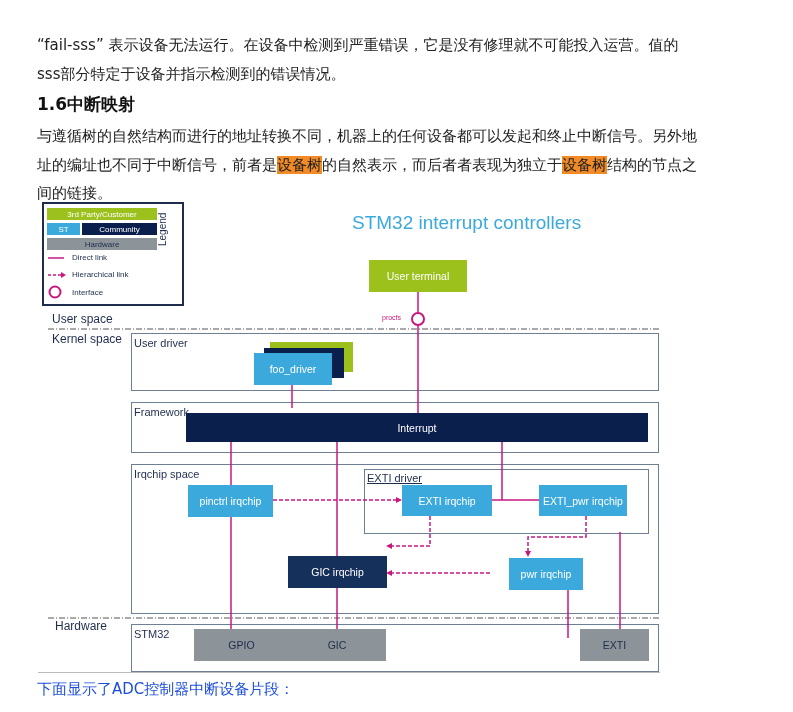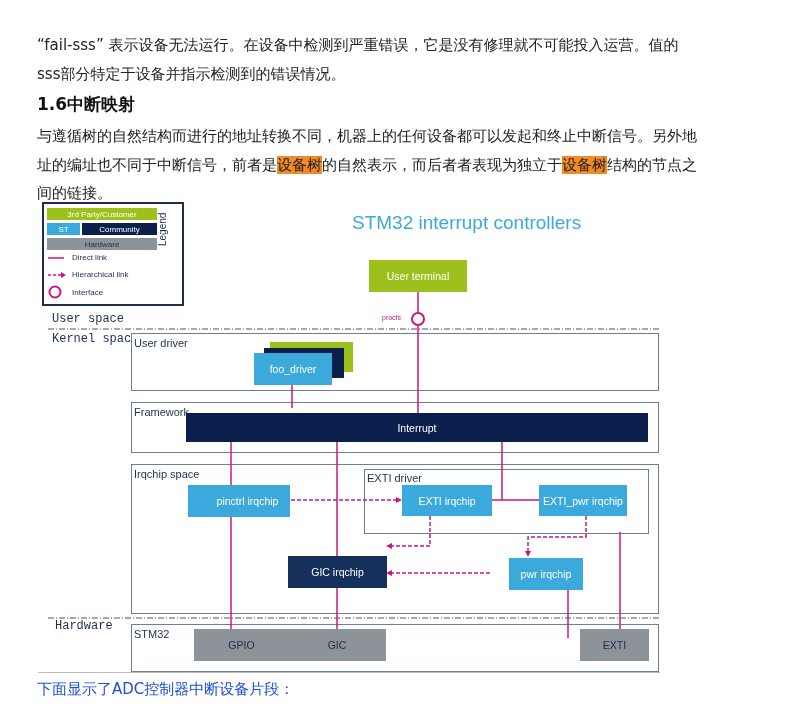--- a/index.html
+++ b/index.html
@@ -5,21 +5,21 @@
   html, body { margin:0; padding:0; background:#ffffff; }
   body { width:793px; height:712px; position:relative; overflow:hidden;
          font-family:"DejaVu Sans", "Liberation Sans", sans-serif; color:#222; }
   .p { position:absolute; left:37px; font-size:15px; line-height:29px; color:#222; white-space:nowrap; }
   .hl { background:#f28a26; }
   .h { position:absolute; left:37px; top:93px; font-size:17px; font-weight:bold; color:#111; }
   .diagram { position:absolute; left:38px; top:202px; width:622px; height:470px; }
   .abs { position:absolute; }
   .d-font { font-family:"Liberation Sans", sans-serif; }
   .lbl { font-family:"Liberation Sans", sans-serif; font-size:11px; color:#1f2d4d; position:absolute; }
-  .space-lbl { font-family:Liberation Mono, monospace; font-size:12px; color:#1f2d4d; position:absolute; }
+  .space-lbl { font-family:Liberation Sans, sans-serif; font-size:12px; color:#1f2d4d; position:absolute; }
   .frame { position:absolute; border:1px solid #6f7f93; background:#fff; }
   .box { position:absolute; display:flex; align-items:center; justify-content:center;
          font-family:"Liberation Sans", sans-serif; font-size:10.5px; color:#fff; }
   .lb { background:#3ba9dc; }
   .db { background:#0b1f4d; }
   .dbm { background:#15305a; }
   .gr { background:#8c9399; color:#1f2d4d; }
   .green { background:#9cc11d; }
   .title { position:absolute; font-family:"Liberation Sans", sans-serif; font-size:19px; color:#3ba9dc; }
   .legend { position:absolute; left:4px; top:0px; width:138px; height:100px; border:2px solid #1f2d4d; background:#fff; }
@@ -65,21 +65,21 @@
   <div class="frame" style="left:93px;top:131px;width:526px;height:56px;">
     <div class="lbl" style="left:2px;top:3px;">User driver</div>
   </div>
   <div class="frame" style="left:93px;top:200px;width:526px;height:49px;">
     <div class="lbl" style="left:2px;top:3px;">Framework</div>
   </div>
   <div class="frame" style="left:93px;top:262px;width:526px;height:148px;">
     <div class="lbl" style="left:2px;top:3px;">Irqchip space</div>
   </div>
   <div class="frame" style="left:326px;top:267px;width:283px;height:63px;">
-    <div class="lbl" style="left:2px;top:2px;">EXTI driver</div>
+    <div class="lbl" style="left:2px;top:2px;text-decoration:underline;">EXTI driver</div>
   </div>
   <div class="frame" style="left:93px;top:422px;width:526px;height:46px;">
     <div class="lbl" style="left:2px;top:3px;">STM32</div>
   </div>
 
   <svg class="lines" width="622" height="470">
     <line x1="10" y1="127" x2="622" y2="127" stroke="#555" stroke-width="1" stroke-dasharray="6,2,1,2"></line>
     <line x1="10" y1="416" x2="622" y2="416" stroke="#555" stroke-width="1" stroke-dasharray="6,2,1,2"></line>
 
     <line x1="380" y1="90" x2="380" y2="212" stroke="#c8177f" stroke-width="1.5"></line>
@@ -105,21 +105,21 @@
   <div class="abs d-font" style="left:344px;top:112px;font-size:7px;color:#c8177f;">procfs</div>
 
   <div class="box green" style="left:331px;top:58px;width:98px;height:32px;">User terminal</div>
 
   <div class="box green" style="left:232px;top:140px;width:83px;height:30px;"></div>
   <div class="box db" style="left:226px;top:146px;width:80px;height:30px;"></div>
   <div class="box lb" style="left:216px;top:151px;width:78px;height:32px;">foo_driver</div>
 
   <div class="box db" style="left:148px;top:211px;width:462px;height:29px;">Interrupt</div>
 
-  <div class="box lb" style="left:150px;top:283px;width:85px;height:32px;padding-left:17px;">pinctrl irqchip</div>
+  <div class="box lb" style="left:150px;top:283px;width:85px;height:32px;">pinctrl irqchip</div>
   <div class="box lb" style="left:364px;top:283px;width:90px;height:31px;">EXTI irqchip</div>
   <div class="box lb" style="left:501px;top:283px;width:88px;height:31px;">EXTI_pwr irqchip</div>
 
   <div class="box dbm" style="left:250px;top:354px;width:99px;height:32px;">GIC irqchip</div>
   <div class="box lb" style="left:452px;top:356px;width:74px;height:32px;margin-left:19px;">pwr irqchip</div>
 
   <div class="box gr" style="left:156px;top:427px;width:95px;height:32px;">GPIO</div>
   <div class="box gr" style="left:250px;top:427px;width:98px;height:32px;">GIC</div>
   <div class="box gr" style="left:542px;top:427px;width:69px;height:32px;">EXTI</div>
 

